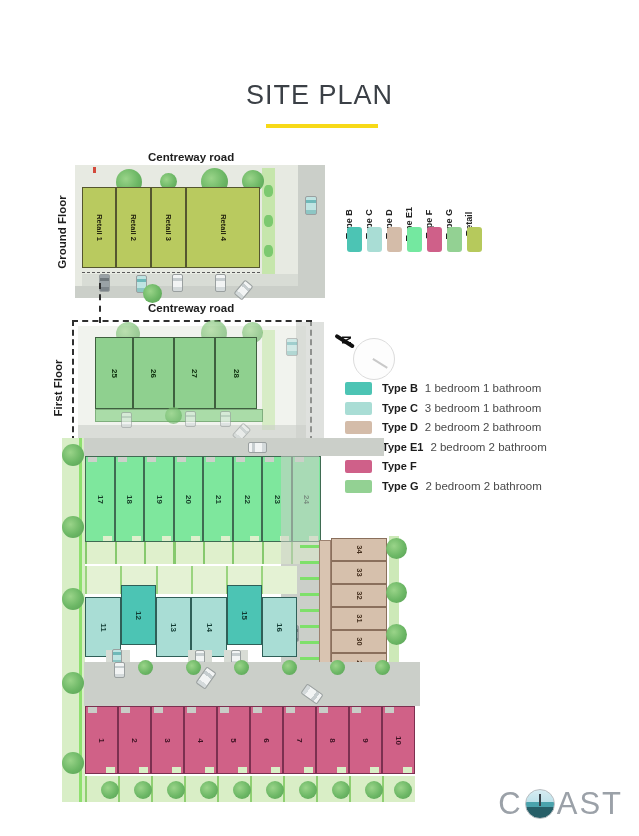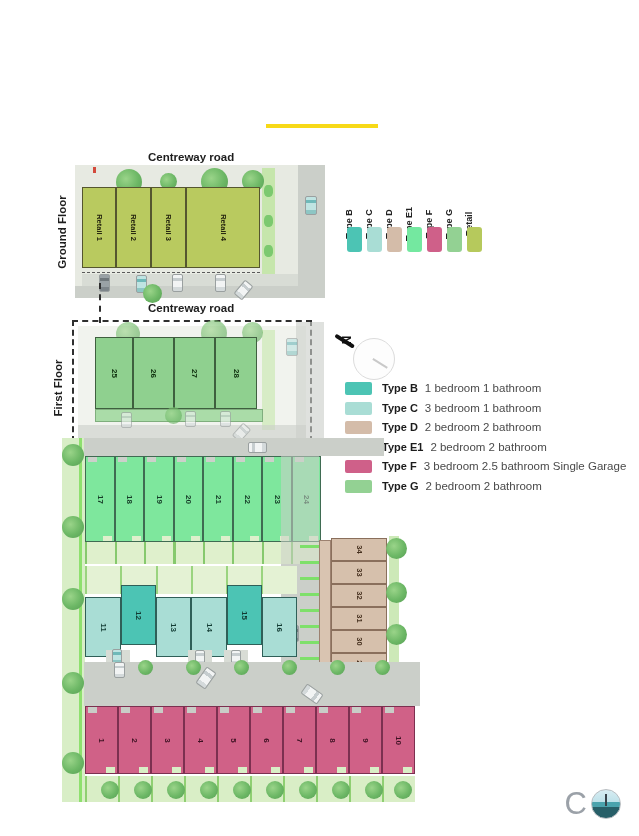--- a/index.html
+++ b/index.html
@@ -80,20 +80,21 @@
         position:relative;overflow:hidden;
         background:linear-gradient(180deg,#d7ecf2 0%,#bfe2ea 42%,#4aa3ad 42% 62%,#275f68 62% 100%);}
   .logo .oimg span{position:absolute;left:13px;top:4px;width:2px;height:12px;background:#38424a;}
   .faded{opacity:0.62;}
 </style>
 </head>
 <body>
 
 <div class="page">
 
+  <div class="title">SITE PLAN</div>
   <div class="title-underline"></div>
 
   <div class="road-label" style="left:148px;top:151px;">Centreway road</div>
   <span class="vtxt-ccw floor-label" style="left:62px;top:232px;">Ground Floor</span>
 
   <div class="abs" style="left:75px;top:165px;width:250px;height:133px;background:#e7eae2;"></div>
   <div class="abs road" style="left:298px;top:165px;width:27px;height:133px;"></div>
   <div class="abs greenstrip" style="left:262px;top:168px;width:13px;height:124px;"></div>
   <div class="bush" style="left:264px;top:185px;width:9px;height:12px;"></div>
   <div class="bush" style="left:264px;top:215px;width:9px;height:12px;"></div>
@@ -200,21 +201,20 @@
     <span class="desc">2 bedroom 2 bathroom</span>
   </div>
   <div class="legend-row" style="left:345px;top:440px;">
     <span class="chip" style="background:#74e8a0;"></span>
     <span class="lab">Type E1</span>
     <span class="desc">2 bedroom 2 bathroom</span>
   </div>
   <div class="legend-row" style="left:345px;top:459px;">
     <span class="chip" style="background:#cf6089;"></span>
     <span class="lab">Type F</span>
-    <span class="desc">3 bedroom 2.5 bathroom Single Garage</span>
   </div>
   <div class="legend-row" style="left:345px;top:479px;">
     <span class="chip" style="background:#93d193;"></span>
     <span class="lab">Type G</span>
     <span class="desc">2 bedroom 2 bathroom</span>
   </div>
 
   <div class="abs" style="left:62px;top:438px;width:23px;height:364px;background:#d8eec6;"></div>
   <div class="abs" style="left:79px;top:438px;width:3px;height:364px;background:#8ee06e;"></div>
   <div class="tree" style="left:62px;top:444px;width:22px;height:22px;"></div>
@@ -364,15 +364,16 @@
   <div class="tree" style="left:299px;top:781px;width:18px;height:18px;"></div>
   <div class="tree" style="left:332px;top:781px;width:18px;height:18px;"></div>
   <div class="tree" style="left:365px;top:781px;width:18px;height:18px;"></div>
   <div class="tree" style="left:394px;top:781px;width:18px;height:18px;"></div>
 
   <div class="logo">
     <span>C</span>
     <span class="oimg">
         <span></span>
       </span>
+    <span>AST</span>
   </div>
 
 </div>
 
 </body></html>

